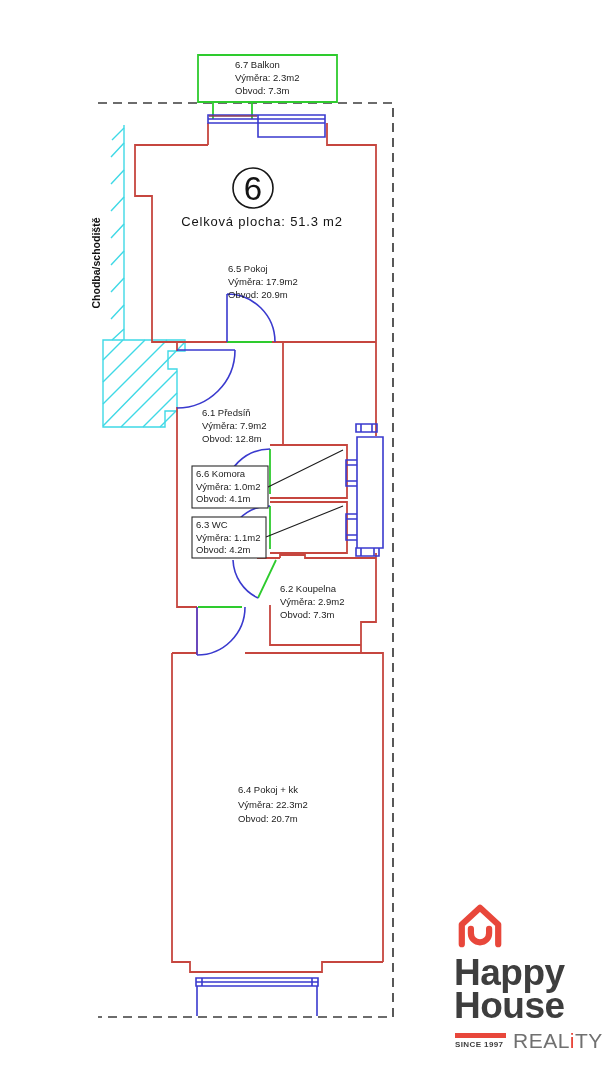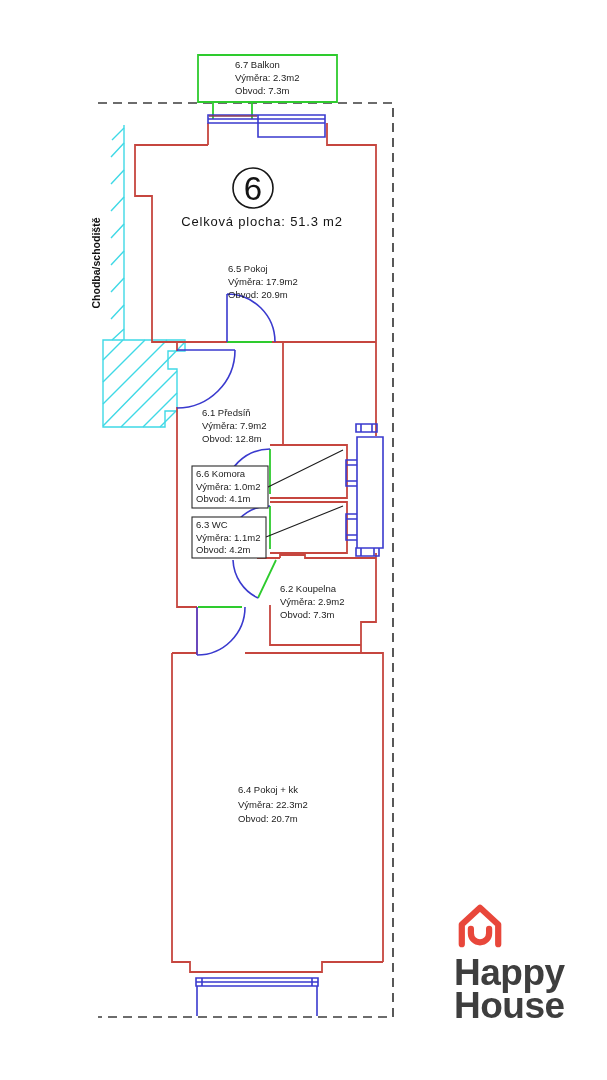--- a/index.html
+++ b/index.html
@@ -150,15 +150,22 @@
     </g>
   </svg>
 
   <div class="logo">
     <svg class="logo-house" viewBox="0 0 54 48">
       <path class="lh" d="M8,43 V22.5 L27,5 L46,22.5 V43"></path>
       <path class="lh" d="M17.5,27 v4.5 a9.5,9.5 0 0 0 19,0 v-4.5"></path>
     </svg>
     <div class="logo-word first">Happy</div>
     <div class="logo-word">House</div>
+    <div class="logo-row">
+      <div class="logo-left">
+        <div class="logo-bar"></div>
+        <div class="logo-since">SINCE 1997</div>
+      </div>
+      <div class="logo-realty"><span>REAL</span><span class="ri">i</span><span>TY</span></div>
+    </div>
   </div>
 
 </div>
 
 </body></html>

